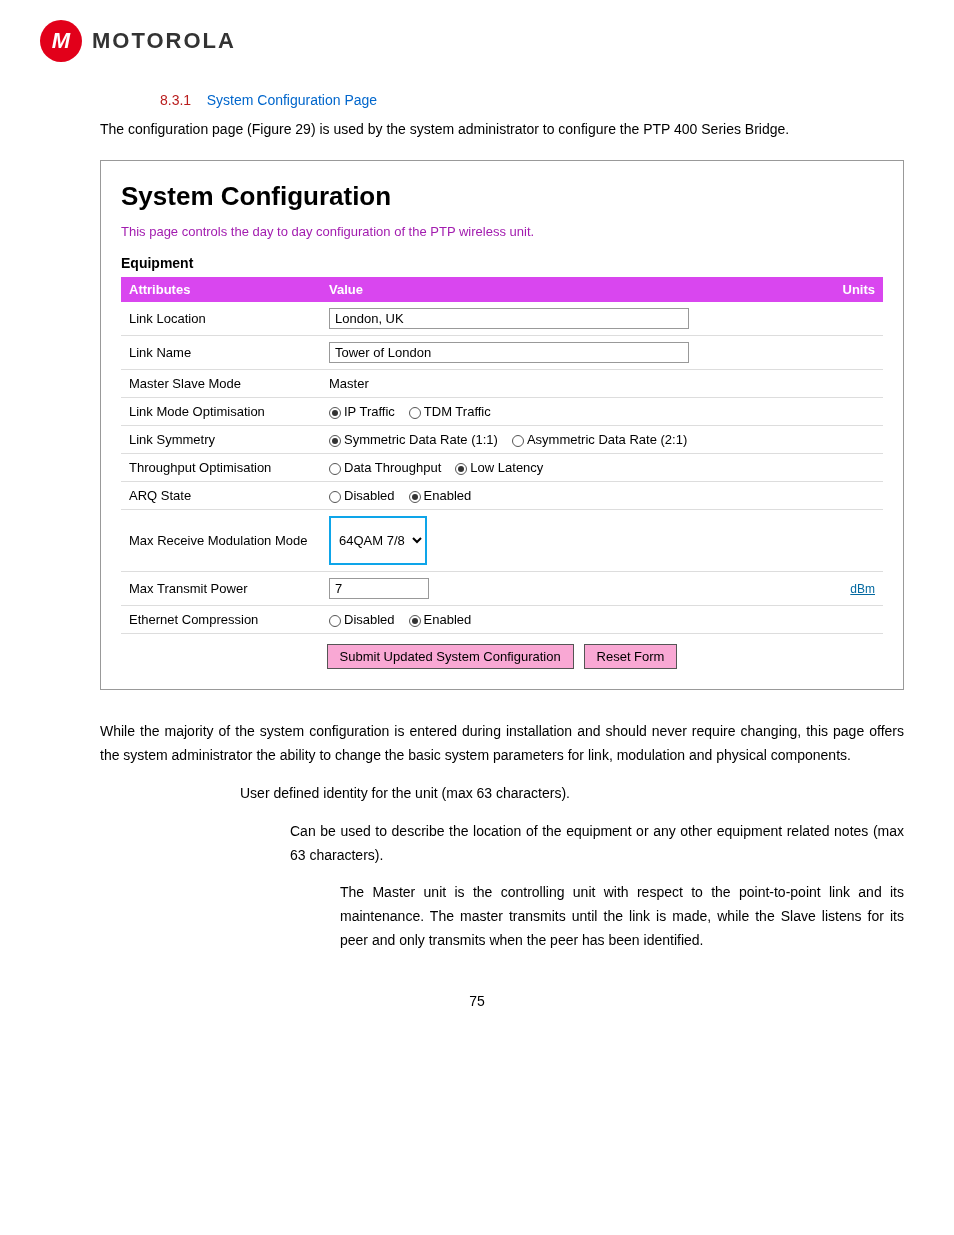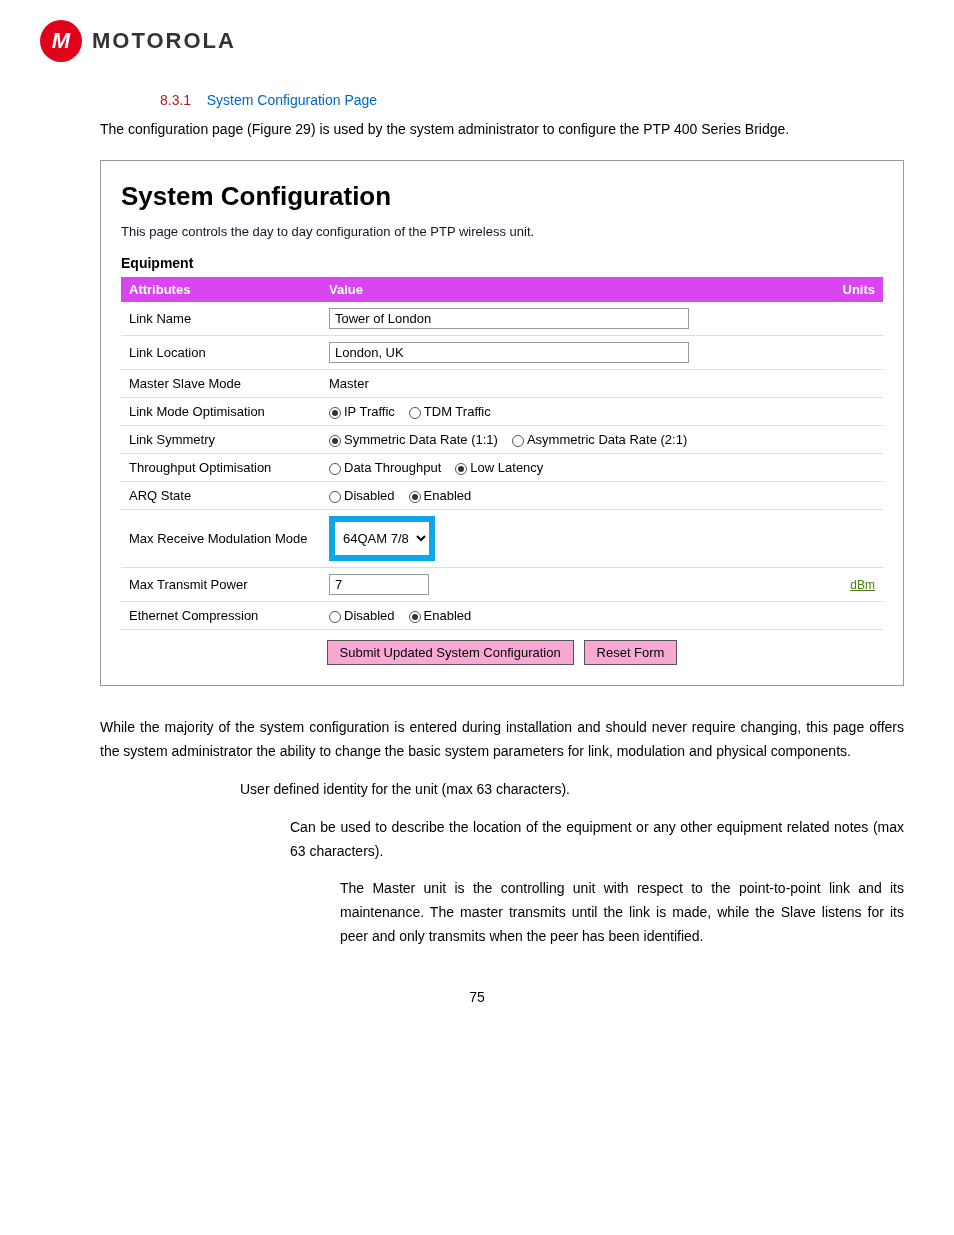--- a/index.html
+++ b/index.html
@@ -70,21 +70,21 @@
     }
     .config-title {
       font-size: 26px;
       font-weight: bold;
       margin-bottom: 12px;
       color: #000;
     }
     .config-desc {
       font-size: 13px;
       margin-bottom: 16px;
-      color: #0f172a;
+      color: #a21caf;
     }
     .equipment-label {
       font-weight: bold;
       font-size: 14px;
       margin-bottom: 6px;
     }
     table.config-table {
       width: 100%;
       border-collapse: collapse;
     }
@@ -105,21 +105,21 @@
     table.config-table tbody tr {
       border-bottom: 1px solid #ddd;
     }
     table.config-table tbody td {
       padding: 6px 8px;
       font-size: 13px;
       vertical-align: middle;
     }
     table.config-table tbody td.units-cell {
       text-align: right;
-      color: #4d7c0f;
+      color: #0369a1;
       font-size: 12px;
       text-decoration: underline;
     }
     .text-input {
       border: 1px solid #999;
       padding: 2px 5px;
       font-size: 13px;
       width: 360px;
     }
     .radio-group {
@@ -148,23 +148,23 @@
       width: 6px;
       height: 6px;
       background: #333;
       border-radius: 50%;
       position: absolute;
       top: 50%;
       left: 50%;
       transform: translate(-50%, -50%);
     }
     .select-input {
-      border: 6px solid #0ea5e9;
-      font-size: 13px;
-      padding: 8px 4px;
+      border: 2px solid #0ea5e9;
+      font-size: 13px;
+      padding: 14px 4px;
       background: #fff;
     }
     .form-buttons {
       text-align: center;
       padding-top: 10px;
     }
     .form-btn {
       border: 1px solid #555;
       background: #f9a8d4;
       padding: 4px 12px;
@@ -232,31 +232,31 @@
     <thead>
       <tr>
         <th class="attr-col">Attributes</th>
         <th class="value-col">Value</th>
         <th class="units-col">Units</th>
       </tr>
     </thead>
     <tbody>
 
       <tr>
+        <td>Link Location</td>
+        <td>
+          <input class="text-input" type="text" value="London, UK" style="">
+        </td>
+        <td class="units-cell"></td>
+      </tr>
+
+      <tr>
         <td>Link Name</td>
         <td>
           <input class="text-input" type="text" value="Tower of London" style="">
-        </td>
-        <td class="units-cell"></td>
-      </tr>
-
-      <tr>
-        <td>Link Location</td>
-        <td>
-          <input class="text-input" type="text" value="London, UK" style="">
         </td>
         <td class="units-cell"></td>
       </tr>
 
       <tr>
         <td>Master Slave Mode</td>
         <td>Master</td>
         <td class="units-cell"></td>
       </tr>
 

